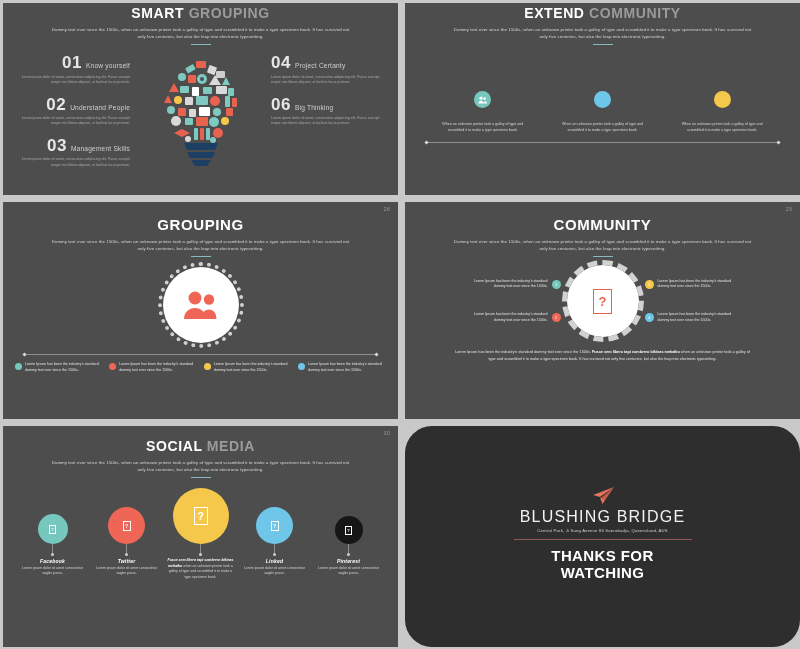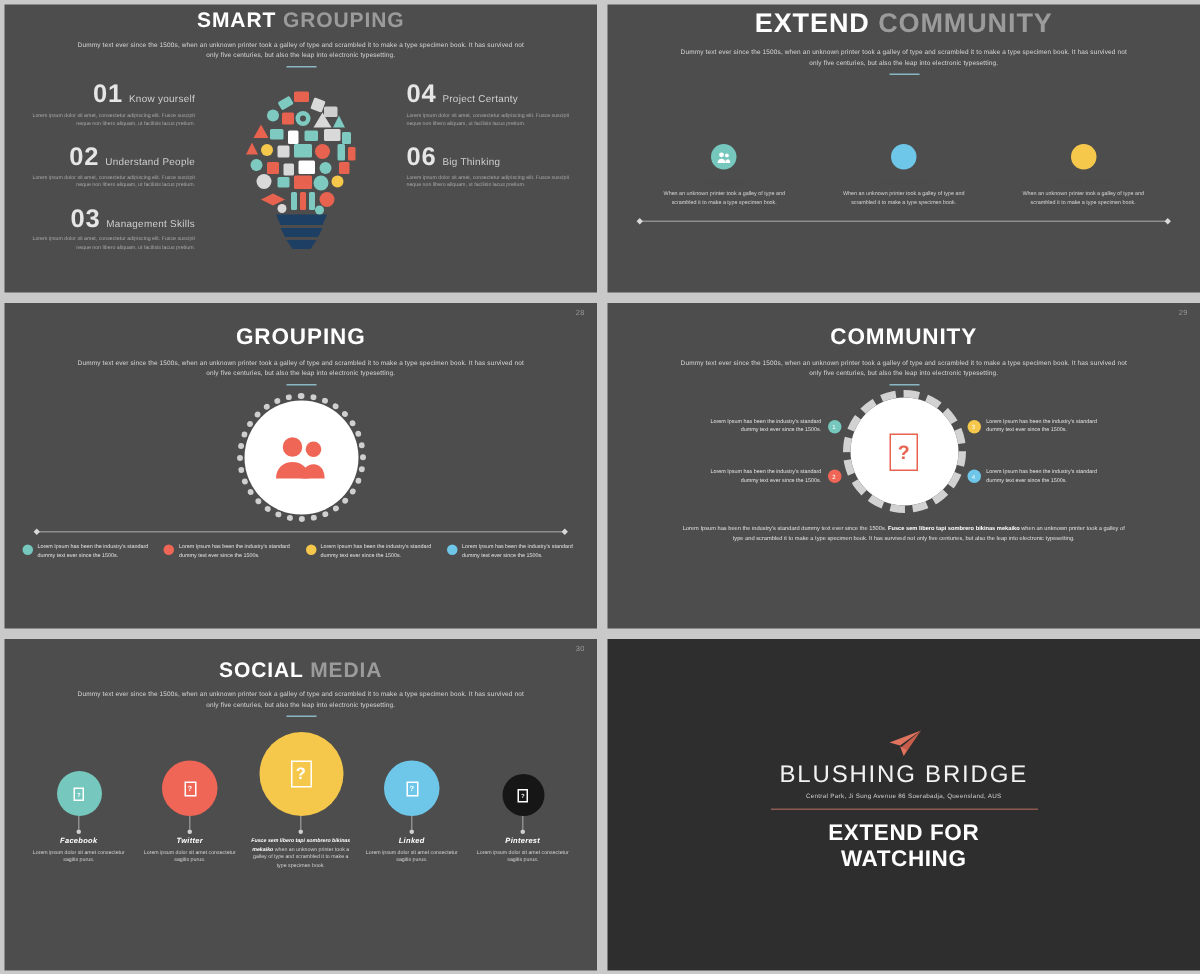--- a/index.html
+++ b/index.html
@@ -16,21 +16,21 @@
     gap:7px;
     padding:3px 0 0 3px;
     box-sizing:border-box;
   }
   .slide{
     background:#4d4d4d;
     position:relative;
     overflow:hidden;
     box-sizing:border-box;
   }
-  .slide.dark{background:#2e2e2e;}
+  .slide.dark{background:#2e2e2e;border-radius:27px;}
   .pgnum{
     position:absolute;top:4px;right:8px;
     font-size:5px;color:#9a9a9a;letter-spacing:.3px;
   }
   .title{
     text-align:center;font-weight:bold;letter-spacing:.6px;
     color:#ffffff;
   }
   .title .dim{color:#9b9b9b;}
   .subtitle{
@@ -54,21 +54,21 @@
   .num{font-size:17px;color:#e6e6e6;font-weight:700;letter-spacing:.5px;}
   .item-title{font-size:6.6px;color:#cfcfcf;letter-spacing:.2px;}
   .item-desc{font-size:3.5px;color:#a8a8a8;line-height:1.55;margin-top:1.5px;}
   .col.left .item-head{justify-content:flex-end;}
   .col.left .item-desc{text-align:right;}
   .col.right .item-desc{text-align:left;}
   .bulb{width:95px;flex:0 0 95px;display:flex;justify-content:center;padding-top:2px;}
   .bulb svg{display:block;}
 
   
-  .s2 .title{font-size:18px;padding-top:2px;}
+  .s2 .title{font-size:14px;padding-top:2px;}
   .s2-items{display:flex;justify-content:space-around;align-items:flex-start;margin-top:46px;padding:0 18px;}
   .s2-item{width:97px;text-align:center;}
   .circ{width:17px;height:17px;border-radius:50%;margin:0 auto;display:flex;align-items:center;justify-content:center;}
   .s2-label{font-size:5.6px;color:#4c4c4c;font-weight:bold;margin-top:6px;letter-spacing:.2px;}
   .s2-desc{font-size:3.6px;color:#d6d6d6;line-height:1.6;margin-top:2px;padding:0 6px;}
   .timeline{position:relative;margin:7px 20px 0;height:3px;}
   .timeline .ln{position:absolute;left:0;right:0;top:1px;height:1px;background:#8e8e8e;}
   .timeline .cap{position:absolute;top:0;width:3px;height:3px;background:#d9d9d9;transform:rotate(45deg);}
   .timeline .cap.l{left:0;}
   .timeline .cap.r{right:0;}
@@ -435,19 +435,19 @@
     <div class="inner">
       <svg class="plane" width="26" height="20" viewBox="0 0 26 20">
         <path d="M24 1 L3 9 l7 2 z" fill="#e0745f"></path>
         <path d="M24 1 L11 12 l1.5 6 z" fill="#c85c4a"></path>
         <path d="M10 11.5 l2.4 6.3 2.2-3.6 z" fill="#e0745f"></path>
       </svg>
       <div class="brand">BLUSHING BRIDGE</div>
       <div class="addr">Central Park, Ji Sung Avenue 86 Soerabadja, Queensland, AUS</div>
       <div class="divider"></div>
       <div class="thanks">
-        <div>EXTEND FOR</div>
+        <div>THANKS FOR</div>
         <div>WATCHING</div>
       </div>
     </div>
   </div>
 
 </div>
 
 </body></html>

